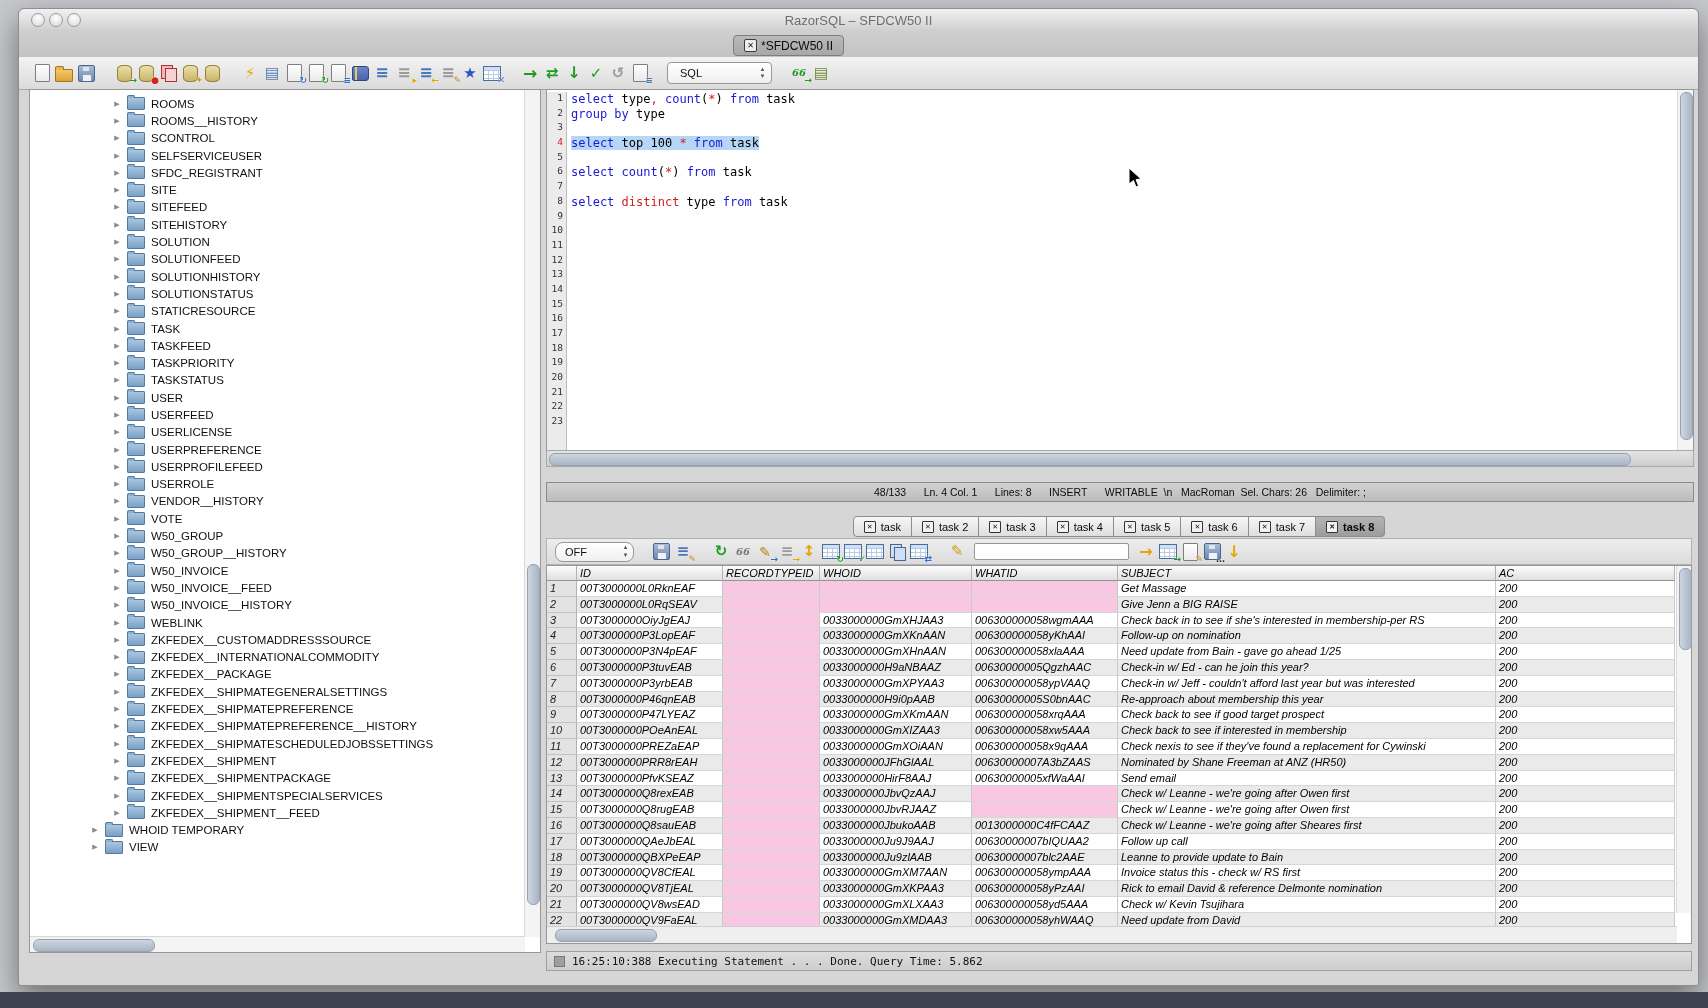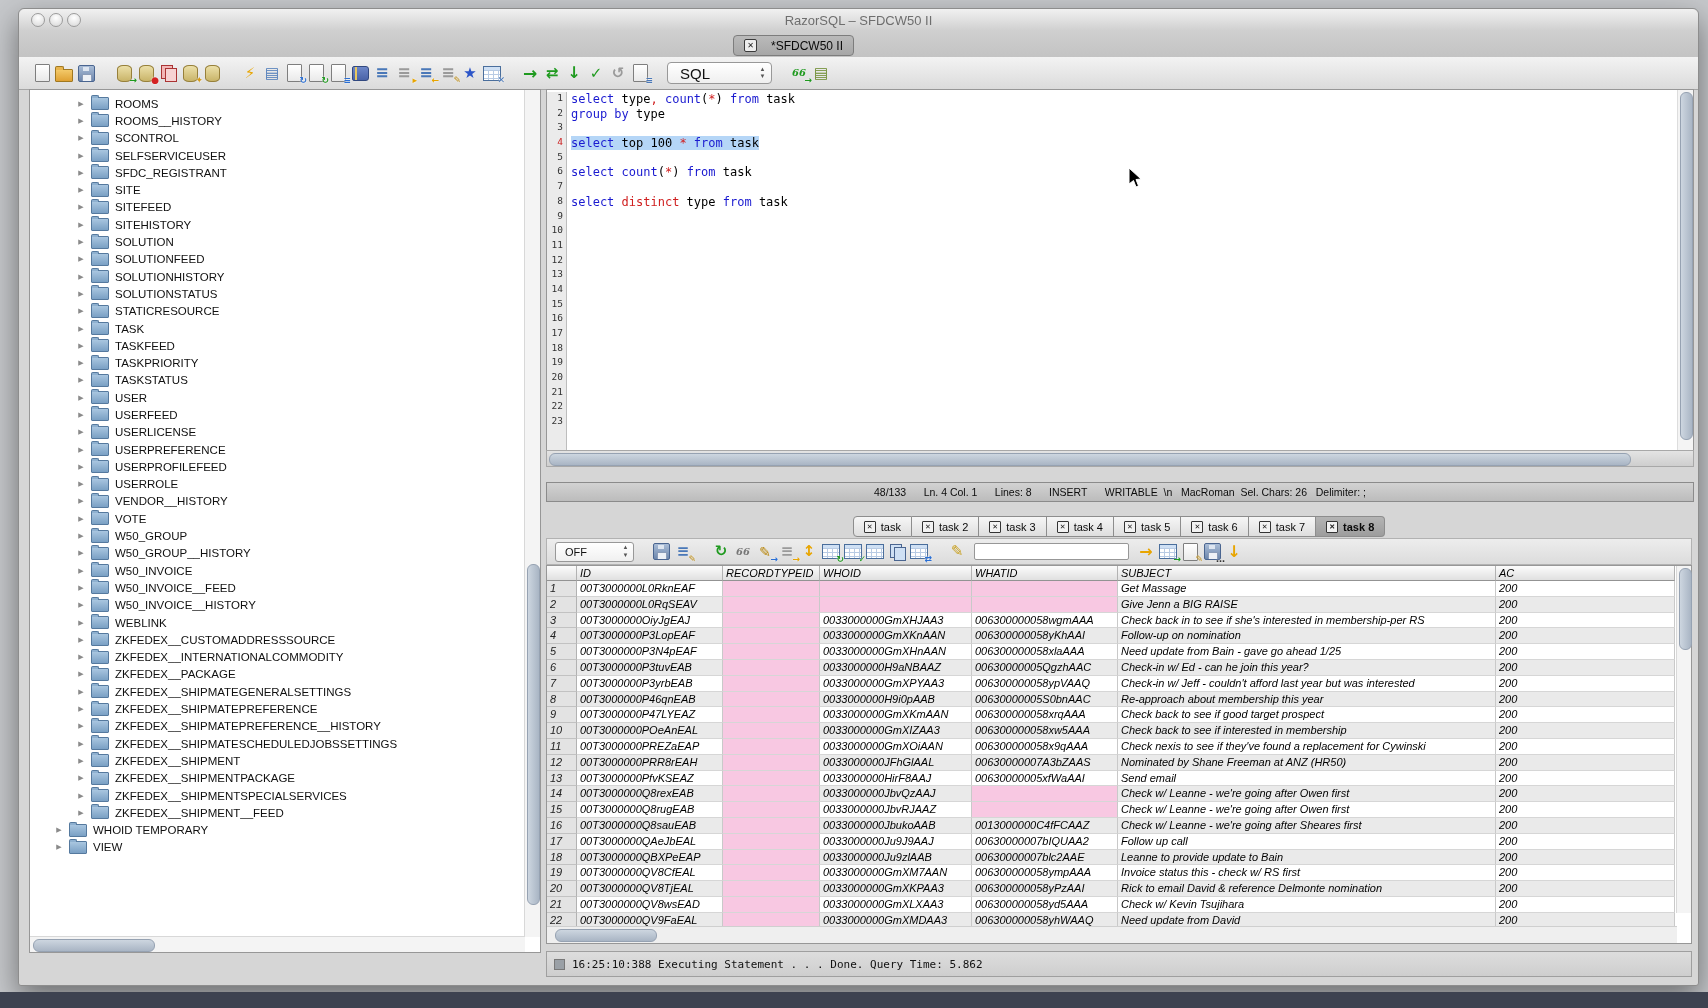--- a/index.html
+++ b/index.html
@@ -11,21 +11,21 @@
   .window{position:absolute;left:18px;top:8px;width:1679px;height:976px;background:#d6d6d6;
           border:1px solid #8d8d8d;border-radius:6px 6px 3px 3px;box-shadow:0 12px 30px rgba(0,0,0,.45);}
   .titlebar{position:absolute;left:0;top:0;right:0;height:22px;border-radius:6px 6px 0 0;
             background:linear-gradient(#f1f1f1,#cfcfcf);border-bottom:1px solid #9a9a9a;}
   .light{position:absolute;top:4px;width:12px;height:12px;border-radius:50%;border:1px solid #9b9b9b;
          background:radial-gradient(circle at 50% 32%,#ffffff,#d6d6d6);}
   .l1{left:12px;} .l2{left:30px;} .l3{left:48px;}
   .title{position:absolute;left:0;right:0;top:4px;text-align:center;font-size:13px;color:#6e6e6e;}
 
   .tabstrip{position:absolute;left:0;top:22px;right:0;height:26px;background:linear-gradient(#cfcfcf,#c3c3c3);}
-  .doctab{position:absolute;left:714px;top:4px;height:19px;padding:0 10px;display:flex;align-items:center;gap:14px;
+  .doctab{position:absolute;left:714px;top:4px;height:19px;padding:0 10px;display:flex;align-items:center;gap:4px;
           background:linear-gradient(#bababa,#a7a7a7);border:1px solid #7d7d7d;border-radius:4px;
           font-size:12px;color:#0a0a0a;}
   .closebox{width:11px;height:11px;border:1px solid #3a3a3a;background:#ededed;border-radius:2px;
             display:flex;align-items:center;justify-content:center;font-size:8px;color:#222;line-height:1;}
   .closebox::before{content:"✕";}
 
   
   .toolbar{position:absolute;left:0;top:48px;right:0;height:32px;background:linear-gradient(#f3f3f3,#dbdbdb);
            border-bottom:1px solid #a5a5a5;display:flex;align-items:center;padding-left:12px;}
   .tb-sp{width:16px;flex:none;}
@@ -52,28 +52,28 @@
   .b-pages.blue::before,.b-pages.blue::after{border-color:#4a6590;background:#cfe0f4;}
   .b-table{width:16px;height:13px;border:1px solid #4a6e9c;
            background:repeating-linear-gradient(to right,transparent 0 4px,#b8cbe4 4px 5px),
                       repeating-linear-gradient(to bottom,transparent 0 3px,#b8cbe4 3px 4px),#fff;
            box-shadow:inset 0 3px 0 #cfe0f4;}
   .b-book{width:15px;height:13px;background:linear-gradient(#6d87c8,#4a63a8);border:1px solid #31487f;
           border-radius:2px 3px 3px 2px;position:relative;}
   .b-book::before{content:"";position:absolute;left:2px;top:0;bottom:0;width:2px;background:#e8c860;}
 
   .mac-select{height:20px;min-width:88px;background:linear-gradient(#ffffff,#efefef);border:1px solid #989898;
-              border-radius:4px;display:flex;align-items:center;font-size:15px;padding:0 3px 0 12px;color:#111;}
+              border-radius:4px;display:flex;align-items:center;font-size:11px;padding:0 3px 0 12px;color:#111;}
   .mac-select .val{flex:1;}
   .stepper{width:11px;display:flex;flex-direction:column;align-items:center;color:#555;font-size:6px;line-height:1.2;}
   .stepper::before{content:"▲";} .stepper::after{content:"▼";}
 
   
   .sidepanel{position:absolute;left:10px;top:80px;width:510px;height:862px;background:#fff;border:1px solid #979797;overflow:hidden;}
-  #tree{position:absolute;left:0;top:5px;right:16px;bottom:16px;overflow:hidden;}
+  #tree{position:absolute;left:0;top:5px;right:16px;bottom:16px;overflow:hidden;padding-left:36px;}
   .tree-row{height:17.3px;display:flex;align-items:center;font-size:11.5px;color:#101010;white-space:nowrap;}
   .lvl1{padding-left:46px;} .lvl0{padding-left:24px;}
   .tri{width:10px;color:#8a8a8a;font-size:7px;margin-right:5px;text-align:center;font-family:"DejaVu Sans",sans-serif;}
   .tri::before{content:"▶";}
   .tree-folder{width:16px;height:11px;flex:none;background:linear-gradient(#a9c6e0,#7aa0c4);border:1px solid #55799e;
                border-radius:1px;position:relative;margin-right:6px;}
   .tree-folder::before{content:"";position:absolute;left:-1px;top:-3px;width:6px;height:2px;background:#8fb1d0;
                        border:1px solid #55799e;border-bottom:none;border-radius:2px 2px 0 0;}
   .vtrack{position:absolute;right:0;top:0;width:15px;bottom:15px;background:#f4f4f4;border-left:1px solid #d8d8d8;}
   .htrack{position:absolute;left:0;bottom:0;height:15px;right:15px;background:#f4f4f4;border-top:1px solid #d8d8d8;}
@@ -112,39 +112,39 @@
              display:flex;align-items:center;justify-content:center;font-size:7px;line-height:1;color:#222;}
   .tab-close::before{content:"✕";}
 
   
   #results-toolbar{position:absolute;left:527px;top:529px;width:1146px;height:27px;
                    background:linear-gradient(#ededed,#dcdcdc);border:1px solid #b2b2b2;
                    display:flex;align-items:center;padding:0 8px;box-sizing:border-box;}
   .rt-search{width:145px;height:15px;border:1px solid #979797;border-radius:2px;background:#fff;
              font-size:11px;padding:0 4px;margin:0 6px;}
   .mini-select{height:18px;width:66px;background:linear-gradient(#ffffff,#f0f0f0);border:1px solid #989898;
-               border-radius:3px;display:flex;align-items:center;font-size:11px;padding:0 2px 0 9px;color:#111;}
+               border-radius:8px;display:flex;align-items:center;font-size:11px;padding:0 2px 0 9px;color:#111;}
   .mini-select .val{flex:1;}
 
   
   .gridwrap{position:absolute;left:527px;top:556px;width:1146px;height:379px;background:#fff;border:1px solid #979797;box-sizing:border-box;}
   #grid-inner{display:grid;position:absolute;left:0;top:0;}
   .gcell{height:15.8px;box-sizing:border-box;font-size:11px;line-height:15px;padding:0 3px;border-right:1px solid #c9c9c9;
          border-bottom:1px solid #d6d6d6;white-space:nowrap;overflow:hidden;background:#fff;color:#000;}
   .ghead{background:linear-gradient(#fcfcfc,#e0e0e0);border-right:1px solid #b2b2b2;border-bottom:1px solid #939393;height:15px;}
   .gnum{background:#e3e3e3;border-right:1px solid #b2b2b2;border-bottom:1px solid #c2c2c2;color:#222;}
   .stripe{background:#eaeaea;}
   .pink{background:#f8c8e2 !important;}
   .grid-vtrack{position:absolute;right:0;top:0;width:14px;height:347px;background:#f4f4f4;border-left:1px solid #d8d8d8;}
   .grid-htrack{position:absolute;left:0;bottom:0;right:14px;height:16px;background:#efefef;border-top:1px solid #cfcfcf;}
 
   
   .bottom-status{position:absolute;left:527px;top:942px;width:1146px;height:20px;box-sizing:border-box;
                  background:linear-gradient(#dddddd,#cecece);border:1px solid #9f9f9f;display:flex;align-items:center;
-                 gap:7px;padding:12px 7px;font-family:"DejaVu Sans Mono",monospace;font-size:11px;color:#111;}
+                 gap:7px;padding:6px 7px;font-family:"DejaVu Sans Mono",monospace;font-size:11px;color:#111;}
   .status-led{width:9px;height:9px;background:#9aa0a6;border:1px solid #787878;flex:none;}
 
   .cursor{position:absolute;left:1128px;top:168px;width:14px;height:20px;z-index:50;}
 </style>
 </head>
 <body>
 
 <div class="window">
 
   <div class="titlebar">

